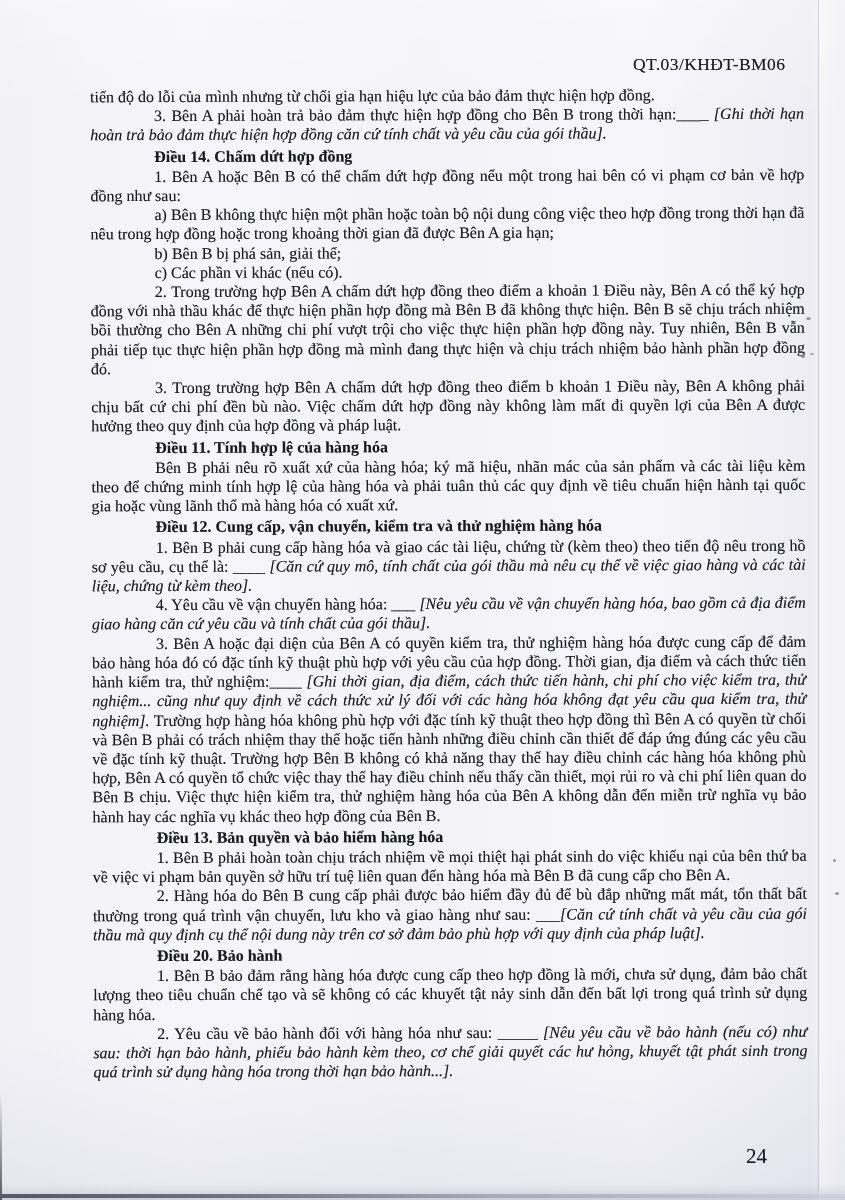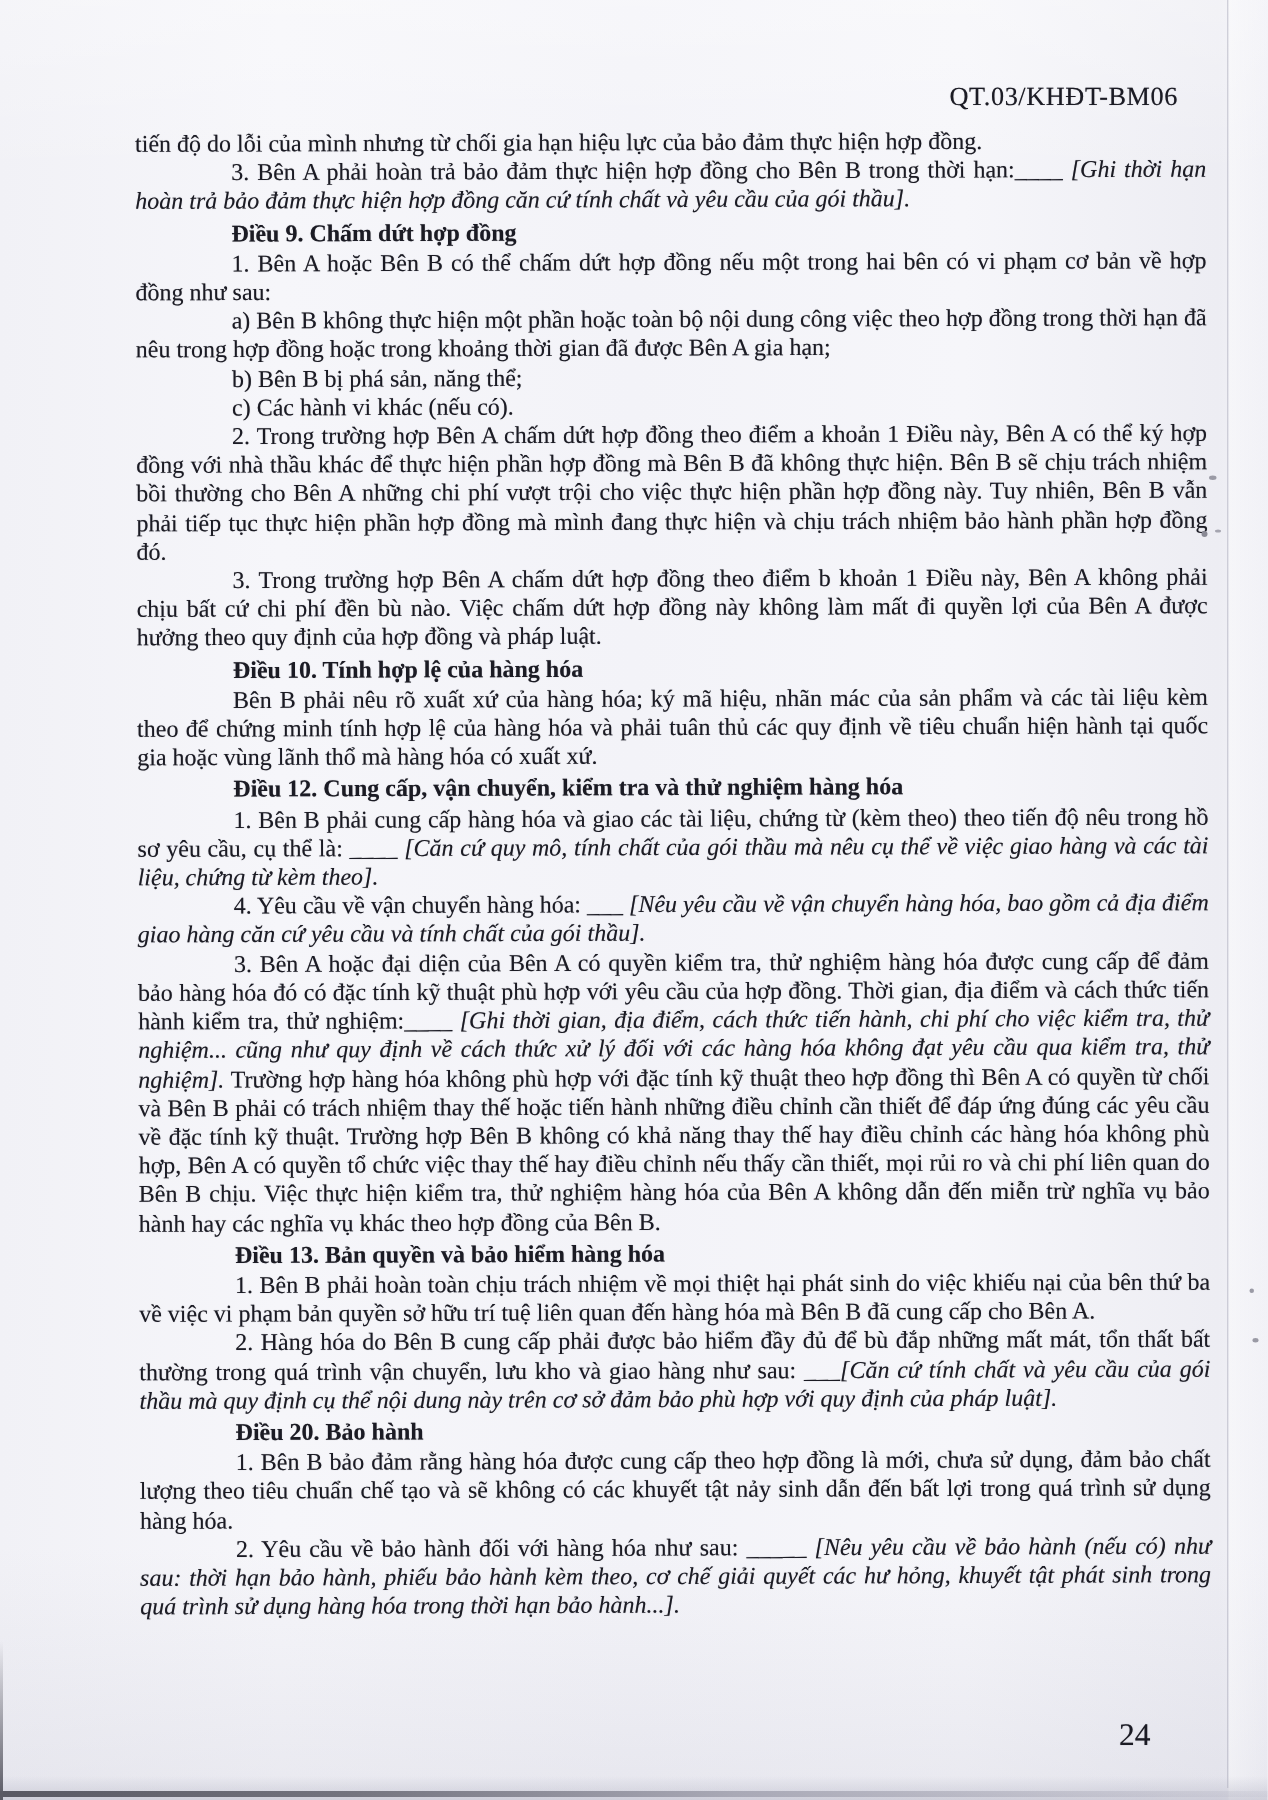--- a/index.html
+++ b/index.html
@@ -65,28 +65,28 @@
 </style>
 </head>
 <body>
 
 <div class="page">
   <div class="header-code">QT.03/KHĐT-BM06</div>
 
   <div class="doc-body">
       <p class=" no-indent"><span class="seg-n">tiến độ do lỗi của mình nhưng từ chối gia hạn hiệu lực của bảo đảm thực hiện hợp đồng.</span></p>
       <p class=""><span class="seg-n">3. Bên A phải hoàn trả bảo đảm thực hiện hợp đồng cho Bên B trong thời hạn:____ </span><span class="seg-i">[Ghi thời hạn hoàn trả bảo đảm thực hiện hợp đồng căn cứ tính chất và yêu cầu của gói thầu].</span></p>
-      <p class="heading"><span class="seg-b">Điều 9. Chấm dứt hợp đồng</span></p>
+      <p class="heading"><span class="seg-b">Điều 14. Chấm dứt hợp đồng</span></p>
       <p class=""><span class="seg-n">1. Bên A hoặc Bên B có thể chấm dứt hợp đồng nếu một trong hai bên có vi phạm cơ bản về hợp đồng như sau:</span></p>
       <p class=""><span class="seg-n">a) Bên B không thực hiện một phần hoặc toàn bộ nội dung công việc theo hợp đồng trong thời hạn đã nêu trong hợp đồng hoặc trong khoảng thời gian đã được Bên A gia hạn;</span></p>
-      <p class=""><span class="seg-n">b) Bên B bị phá sản, năng thể;</span></p>
-      <p class=""><span class="seg-n">c) Các hành vi khác (nếu có).</span></p>
+      <p class=""><span class="seg-n">b) Bên B bị phá sản, giải thể;</span></p>
+      <p class=""><span class="seg-n">c) Các phần vi khác (nếu có).</span></p>
       <p class=""><span class="seg-n">2. Trong trường hợp Bên A chấm dứt hợp đồng theo điểm a khoản 1 Điều này, Bên A có thể ký hợp đồng với nhà thầu khác để thực hiện phần hợp đồng mà Bên B đã không thực hiện. Bên B sẽ chịu trách nhiệm bồi thường cho Bên A những chi phí vượt trội cho việc thực hiện phần hợp đồng này. Tuy nhiên, Bên B vẫn phải tiếp tục thực hiện phần hợp đồng mà mình đang thực hiện và chịu trách nhiệm bảo hành phần hợp đồng đó.</span></p>
       <p class=""><span class="seg-n">3. Trong trường hợp Bên A chấm dứt hợp đồng theo điểm b khoản 1 Điều này, Bên A không phải chịu bất cứ chi phí đền bù nào. Việc chấm dứt hợp đồng này không làm mất đi quyền lợi của Bên A được hưởng theo quy định của hợp đồng và pháp luật.</span></p>
-      <p class="heading"><span class="seg-b">Điều 10. Tính hợp lệ của hàng hóa</span></p>
+      <p class="heading"><span class="seg-b">Điều 11. Tính hợp lệ của hàng hóa</span></p>
       <p class=""><span class="seg-n">Bên B phải nêu rõ xuất xứ của hàng hóa; ký mã hiệu, nhãn mác của sản phẩm và các tài liệu kèm theo để chứng minh tính hợp lệ của hàng hóa và phải tuân thủ các quy định về tiêu chuẩn hiện hành tại quốc gia hoặc vùng lãnh thổ mà hàng hóa có xuất xứ.</span></p>
       <p class="heading"><span class="seg-b">Điều 12. Cung cấp, vận chuyển, kiểm tra và thử nghiệm hàng hóa</span></p>
       <p class=""><span class="seg-n">1. Bên B phải cung cấp hàng hóa và giao các tài liệu, chứng từ (kèm theo) theo tiến độ nêu trong hồ sơ yêu cầu, cụ thể là: ____ </span><span class="seg-i">[Căn cứ quy mô, tính chất của gói thầu mà nêu cụ thể về việc giao hàng và các tài liệu, chứng từ kèm theo].</span></p>
       <p class=""><span class="seg-n">4. Yêu cầu về vận chuyển hàng hóa: ___ </span><span class="seg-i">[Nêu yêu cầu về vận chuyển hàng hóa, bao gồm cả địa điểm giao hàng căn cứ yêu cầu và tính chất của gói thầu].</span></p>
       <p class=""><span class="seg-n">3. Bên A hoặc đại diện của Bên A có quyền kiểm tra, thử nghiệm hàng hóa được cung cấp để đảm bảo hàng hóa đó có đặc tính kỹ thuật phù hợp với yêu cầu của hợp đồng. Thời gian, địa điểm và cách thức tiến hành kiểm tra, thử nghiệm:____ </span><span class="seg-i">[Ghi thời gian, địa điểm, cách thức tiến hành, chi phí cho việc kiểm tra, thử nghiệm... cũng như quy định về cách thức xử lý đối với các hàng hóa không đạt yêu cầu qua kiểm tra, thử nghiệm]. </span><span class="seg-n">Trường hợp hàng hóa không phù hợp với đặc tính kỹ thuật theo hợp đồng thì Bên A có quyền từ chối và Bên B phải có trách nhiệm thay thế hoặc tiến hành những điều chỉnh cần thiết để đáp ứng đúng các yêu cầu về đặc tính kỹ thuật. Trường hợp Bên B không có khả năng thay thế hay điều chỉnh các hàng hóa không phù hợp, Bên A có quyền tổ chức việc thay thế hay điều chỉnh nếu thấy cần thiết, mọi rủi ro và chi phí liên quan do Bên B chịu. Việc thực hiện kiểm tra, thử nghiệm hàng hóa của Bên A không dẫn đến miễn trừ nghĩa vụ bảo hành hay các nghĩa vụ khác theo hợp đồng của Bên B.</span></p>
       <p class="heading"><span class="seg-b">Điều 13. Bản quyền và bảo hiểm hàng hóa</span></p>
       <p class=""><span class="seg-n">1. Bên B phải hoàn toàn chịu trách nhiệm về mọi thiệt hại phát sinh do việc khiếu nại của bên thứ ba về việc vi phạm bản quyền sở hữu trí tuệ liên quan đến hàng hóa mà Bên B đã cung cấp cho Bên A.</span></p>
       <p class=""><span class="seg-n">2. Hàng hóa do Bên B cung cấp phải được bảo hiểm đầy đủ để bù đắp những mất mát, tổn thất bất thường trong quá trình vận chuyển, lưu kho và giao hàng như sau: ___</span><span class="seg-i">[Căn cứ tính chất và yêu cầu của gói thầu mà quy định cụ thể nội dung này trên cơ sở đảm bảo phù hợp với quy định của pháp luật].</span></p>
       <p class="heading"><span class="seg-b">Điều 20. Bảo hành</span></p>
       <p class=""><span class="seg-n">1. Bên B bảo đảm rằng hàng hóa được cung cấp theo hợp đồng là mới, chưa sử dụng, đảm bảo chất lượng theo tiêu chuẩn chế tạo và sẽ không có các khuyết tật nảy sinh dẫn đến bất lợi trong quá trình sử dụng hàng hóa.</span></p>

